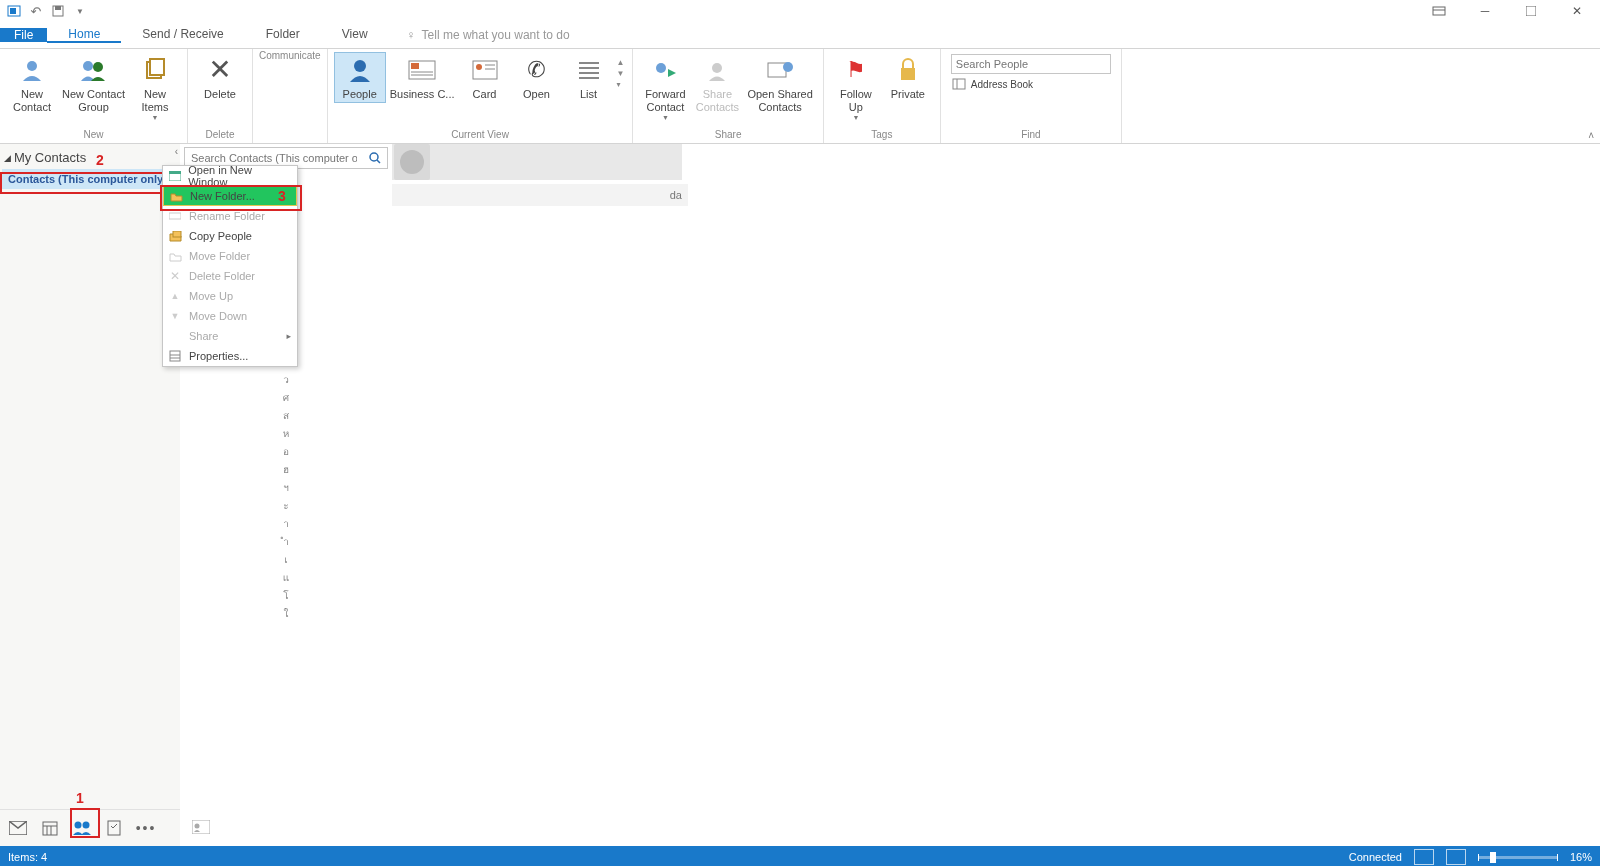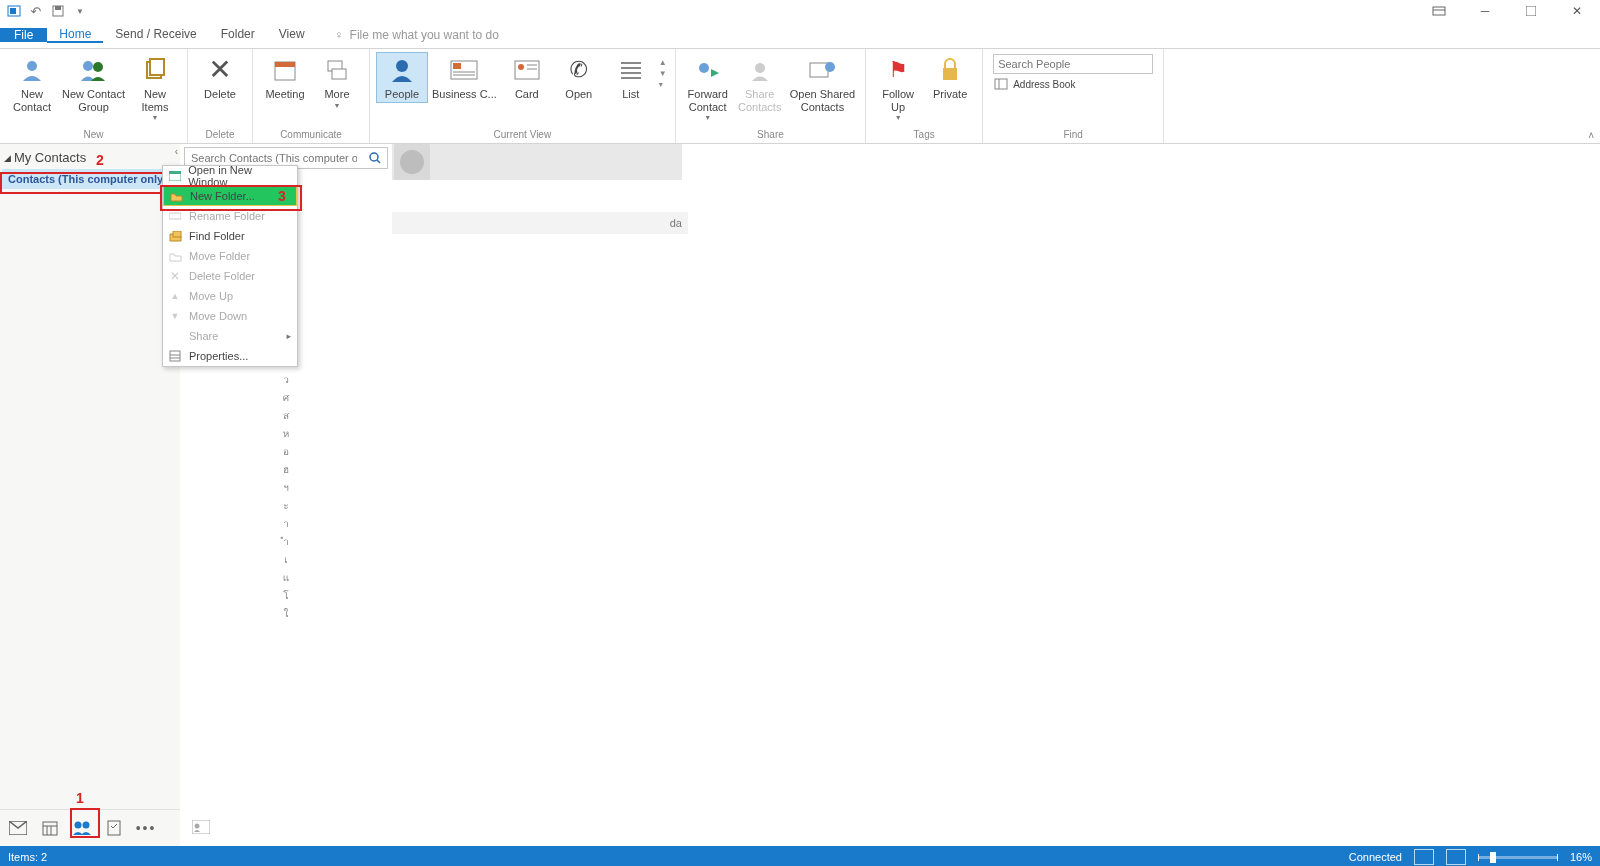--- a/index.html
+++ b/index.html
@@ -6,21 +6,21 @@
 
 .titlebar{height:22px;background:#fff;border-bottom:0;display:flex;align-items:center;position:relative}
 .qat{display:flex;align-items:center;padding-left:6px;gap:6px}
 .qat-ico{width:16px;height:16px;display:flex;align-items:center;justify-content:center;color:#777;font-size:13px}
 .title-center{position:absolute;left:0;right:0;text-align:center;font-size:12px;color:#666;pointer-events:none}
 .wndctrls{position:absolute;right:0;top:0;display:flex}
 .wndbtn{width:46px;height:22px;display:flex;align-items:center;justify-content:center;color:#555;font-size:12px}
 
 .tabs{height:26px;display:flex;align-items:center;border-bottom:1px solid #d4d4d4;background:#fff}
 .file-tab{background:#1979ca;color:#fff;padding:0 14px;display:flex;align-items:center;font-size:12px}
-.tab{padding:0 12px;display:flex;align-items:center;color:#555;font-size:12px;border-bottom:2px solid transparent}
+.tab{padding:0 21px;display:flex;align-items:center;color:#555;font-size:12px;border-bottom:2px solid transparent}
 .tab.active{color:#1979ca;border-bottom:2px solid #1979ca}
 .tellme{display:flex;align-items:center;color:#999;margin-left:18px;font-size:12px;gap:6px}
 
 .ribbon{display:flex;align-items:stretch;border-bottom:1px solid #d4d4d4;background:#fff;position:relative;height:94px}
 .rgroup{display:flex;flex-direction:column;align-items:center;border-right:1px solid #e1e1e1;padding:0 6px}
 .rgroup-inner{display:flex;align-items:flex-start;flex:1;padding-top:3px}
 .rgroup-label{font-size:10px;color:#888;padding:1px 0 3px}
 .btn-lg{display:flex;flex-direction:column;align-items:center;justify-content:flex-start;padding:2px 4px 0;min-width:44px;font-size:11px;color:#444;text-align:center;line-height:1.15}
 .btn-lg .ico{width:32px;height:32px;display:flex;align-items:center;justify-content:center;font-size:24px;margin-bottom:2px}
 .btn-lg.selected{background:#cde6f7;border:1px solid #92c0e0;padding:1px 3px}
@@ -42,21 +42,21 @@
 .navico{width:32px;height:32px;display:flex;align-items:center;justify-content:center;font-size:16px;color:#666}
 .navico.active{color:#1979ca}
 .navidx{width:212px;border-right:0;box-sizing:border-box;display:flex;flex-direction:column}
 .search-wrap{padding:3px 4px}
 .search-box{display:flex;align-items:center;border:1px solid #c6c6c6;height:20px;background:#fff}
 .search-box input{border:0;flex:1;font-size:11px;color:#888;padding:0 6px;outline:none}
 .idx-col{flex:1;display:flex;flex-direction:column;align-items:center;gap:4px;padding-top:2px;font-size:10px;color:#888}
 .idx-col span{height:14px}
 .contentcol{flex:1;position:relative}
 .card-ph{position:absolute;left:0;top:0;width:290px;height:36px;background:#e8e8e8}
-.card-ph2{position:absolute;left:0;top:68px;width:290px;height:22px;background:#f3f3f3;display:flex;align-items:center;justify-content:flex-end;padding-right:6px;color:#777}
+.card-ph2{position:absolute;left:0;top:40px;width:290px;height:22px;background:#f3f3f3;display:flex;align-items:center;justify-content:flex-end;padding-right:6px;color:#777}
 .avatar{width:36px;height:36px;background:#d9d9d9;border-radius:2px;margin-left:2px;display:flex;align-items:flex-end;justify-content:center;overflow:hidden}
 .avatar::after{content:"";width:24px;height:24px;border-radius:50%;background:#bdbdbd;transform:translateY(-6px)}
 
 .ctxmenu{position:absolute;left:162px;top:165px;width:134px;background:#fff;border:1px solid #c6c6c6;box-shadow:2px 2px 5px rgba(0,0,0,.2);z-index:50;font-size:11px;color:#444}
 .ctx-row{display:flex;align-items:center;height:20px;padding:0 8px 0 4px;gap:6px}
 .ctx-row.disabled{color:#aaa}
 .ctx-row .cico{width:16px;height:16px;display:flex;align-items:center;justify-content:center;font-size:12px}
 .ctx-row.hl{background:#22c55e;border:1px solid #e6c34f;height:18px}
 .ctx-sub{position:absolute;right:6px;color:#777;font-size:9px}
 .ctx-row{position:relative}
@@ -106,21 +106,21 @@
 </div>
 
 <div class="tabs">
   <div class="file-tab">File</div>
   <div class="tab active">Home</div>
   <div class="tab">Send / Receive</div>
   <div class="tab">Folder</div>
   <div class="tab">View</div>
   <div class="tellme">
     <span>♀</span>
-    <span>File me what you want to do</span>
+    <span>Tell me what you want to do</span>
   </div>
 </div>
 
 <div class="ribbon">
 
   <div class="rgroup">
     <div class="rgroup-inner">
       <div class="btn-lg">
         <span class="ico">
             <svg width="26" height="26">
@@ -162,41 +162,20 @@
     <div class="rgroup-inner">
       <div class="btn-lg">
         <span class="ico" style="color:#555;font-size:28px">✕</span>
         <span>Delete</span>
       </div>
     </div>
     <div class="rgroup-label">Delete</div>
   </div>
 
   <div class="rgroup">
-    <div class="rgroup-inner">
-      <div class="btn-lg">
-        <span class="ico">
-            <svg width="24" height="24">
-              <rect x="2" y="4" width="20" height="18" fill="#fff" stroke="#888"></rect>
-              <rect x="2" y="4" width="20" height="5" fill="#d46a3a"></rect>
-            </svg>
-          </span>
-        <span>Meeting</span>
-      </div>
-      <div class="btn-lg">
-        <span class="ico">
-            <svg width="24" height="24">
-              <rect x="3" y="3" width="14" height="10" fill="none" stroke="#888"></rect>
-              <rect x="7" y="11" width="14" height="10" fill="#fff" stroke="#888"></rect>
-            </svg>
-          </span>
-        <span>More</span>
-        <span class="arrow">▼</span>
-      </div>
-    </div>
     <div class="rgroup-label">Communicate</div>
   </div>
 
   <div class="rgroup" style="min-width:290px">
     <div class="rgroup-inner">
       <div class="btn-lg selected">
         <span class="ico">
             <svg width="26" height="26">
               <circle cx="13" cy="9" r="6" fill="#2b6cb0"></circle>
               <path d="M3 25 Q13 13 23 25" fill="#2b6cb0"></path>
@@ -454,21 +433,21 @@
       </span>
     <span>Rename Folder</span>
   </div>
   <div class="ctx-row">
     <span class="cico">
         <svg width="13" height="11">
           <path d="M1 3h4l1 2h6v5H1z" fill="#f4c15a" stroke="#b58b2a"></path>
           <rect x="4" y="0" width="8" height="6" fill="#f4c15a" stroke="#b58b2a"></rect>
         </svg>
       </span>
-    <span>Find Folder</span>
+    <span>Copy People</span>
   </div>
   <div class="ctx-row disabled">
     <span class="cico">
         <svg width="13" height="11">
           <path d="M1 3h4l1 2h6v5H1z" fill="none" stroke="#ccc"></path>
         </svg>
       </span>
     <span>Move Folder</span>
   </div>
   <div class="ctx-row disabled">
@@ -508,21 +487,21 @@
 
 <div style="position:absolute;left:192px;top:820px">
   <svg width="18" height="14">
       <rect x="0" y="0" width="18" height="14" fill="#fff" stroke="#aaa"></rect>
       <circle cx="5" cy="6" r="2.5" fill="#aaa"></circle>
       <path d="M2 12 Q5 8 8 12" fill="#aaa"></path>
     </svg>
 </div>
 
 <div class="statusbar">
-  <span>Items: 2</span>
+  <span>Items: 4</span>
   <div class="status-right">
     <span>Connected</span>
     <span class="st-ico"></span>
     <span class="st-ico"></span>
     <span style="width:80px;height:3px;background:rgba(255,255,255,.4);position:relative">
       <span style="position:absolute;left:0;top:-2px;width:1px;height:7px;background:#fff"></span>
       <span style="position:absolute;left:12px;top:-4px;width:6px;height:11px;background:#fff"></span>
       <span style="position:absolute;right:0;top:-2px;width:1px;height:7px;background:#fff"></span>
     </span>
     <span>16%</span>

